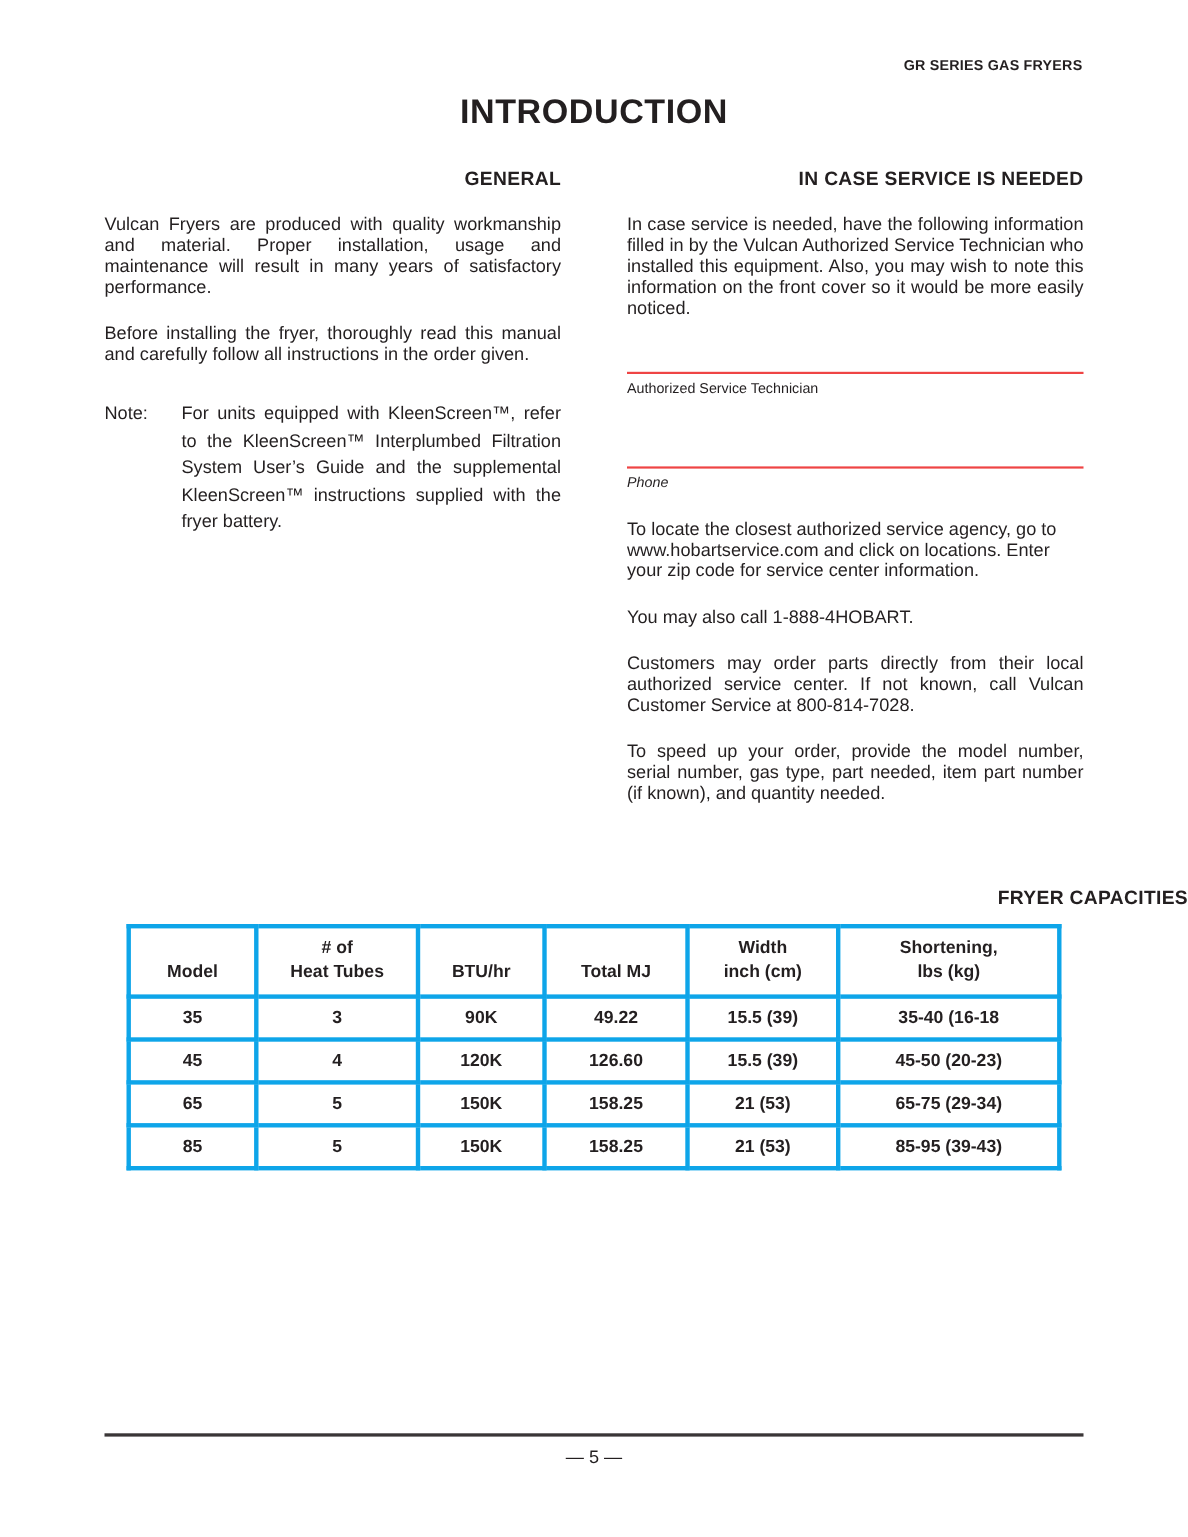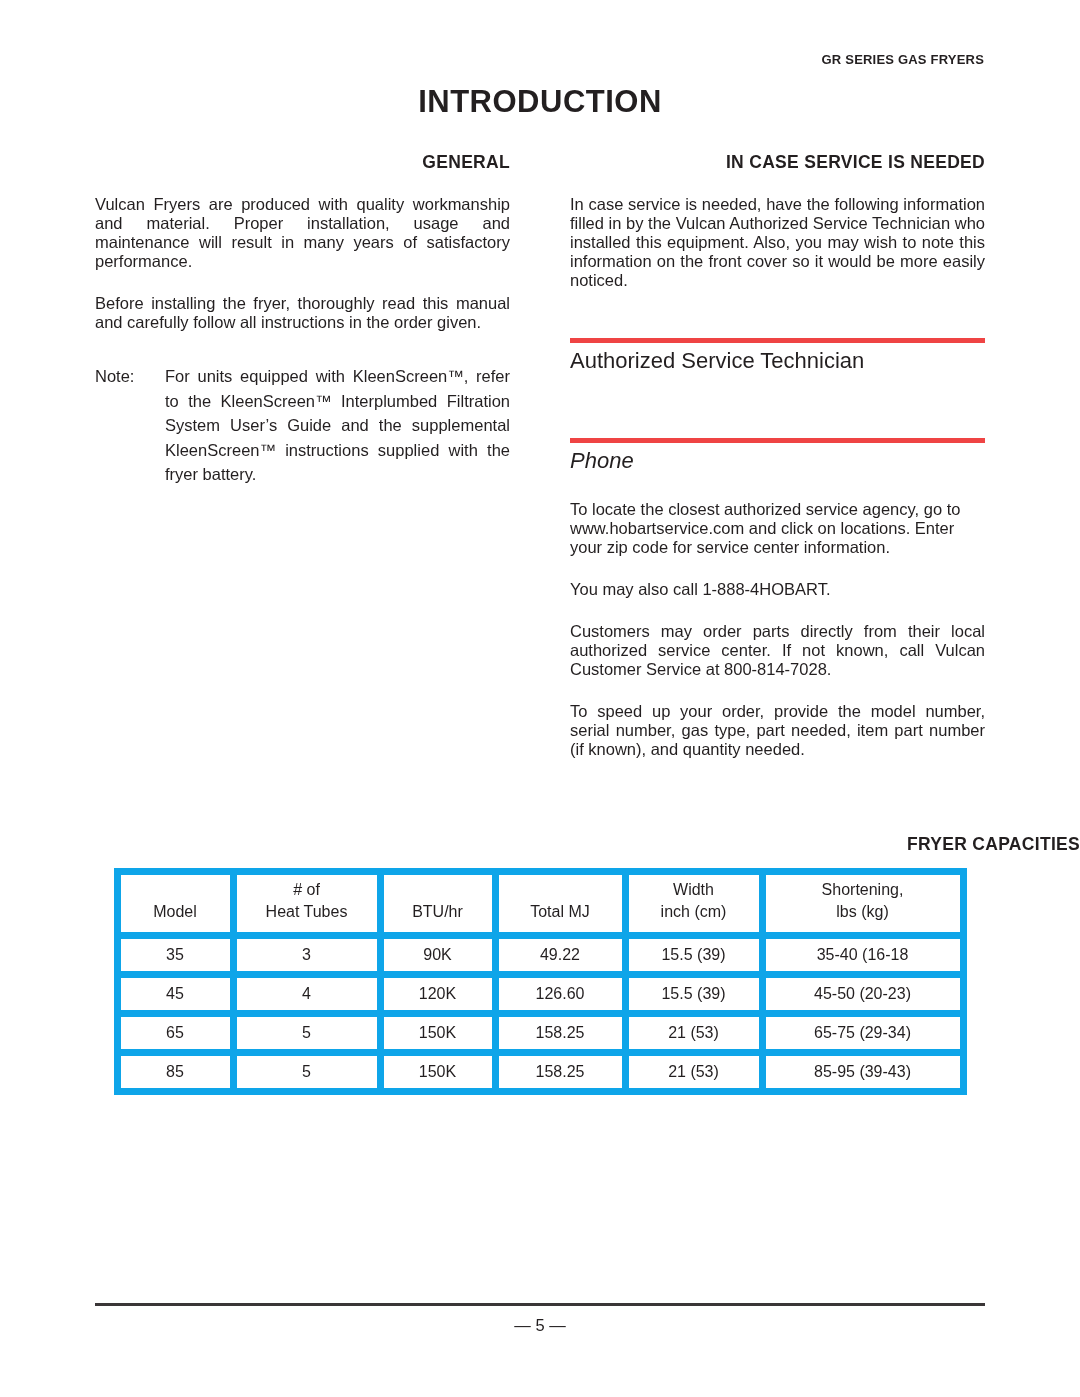--- a/index.html
+++ b/index.html
@@ -57,37 +57,37 @@
   .note-label {
     font-weight: normal;
     width: 70px;
     flex-shrink: 0;
   }
   .note-text {
     flex: 1;
     text-align: justify;
   }
   .fill-line {
-    border-top: 5px solid #ef4444;
+    border-top: 2px solid #ef4444;
     padding-top: 5px;
-    font-size: 22px;
+    font-size: 13px;
   }
   .fill-line.first { margin-top: 48px; }
   .fill-line.second { margin-top: 64px; margin-bottom: 26px; font-style: italic; }
   .capacities { margin-top: 52px; }
   .capacities h2.section-heading { margin-bottom: 13px; }
   table.cap-table {
     border-collapse: collapse;
     margin: 0 auto;
     width: 846px;
     table-layout: fixed;
   }
   table.cap-table th, table.cap-table td {
-    border: 7px solid #0ea5e9;
-    font-weight: normal;
+    border: 4px solid #0ea5e9;
+    font-weight: bold;
     font-size: 16px;
     text-align: center;
   }
   table.cap-table { border: 1.5px solid #5a5a5a; }
   table.cap-table th {
     vertical-align: bottom;
     padding-bottom: 9px;
     height: 64px;
     white-space: pre-line;
     line-height: 22px;

